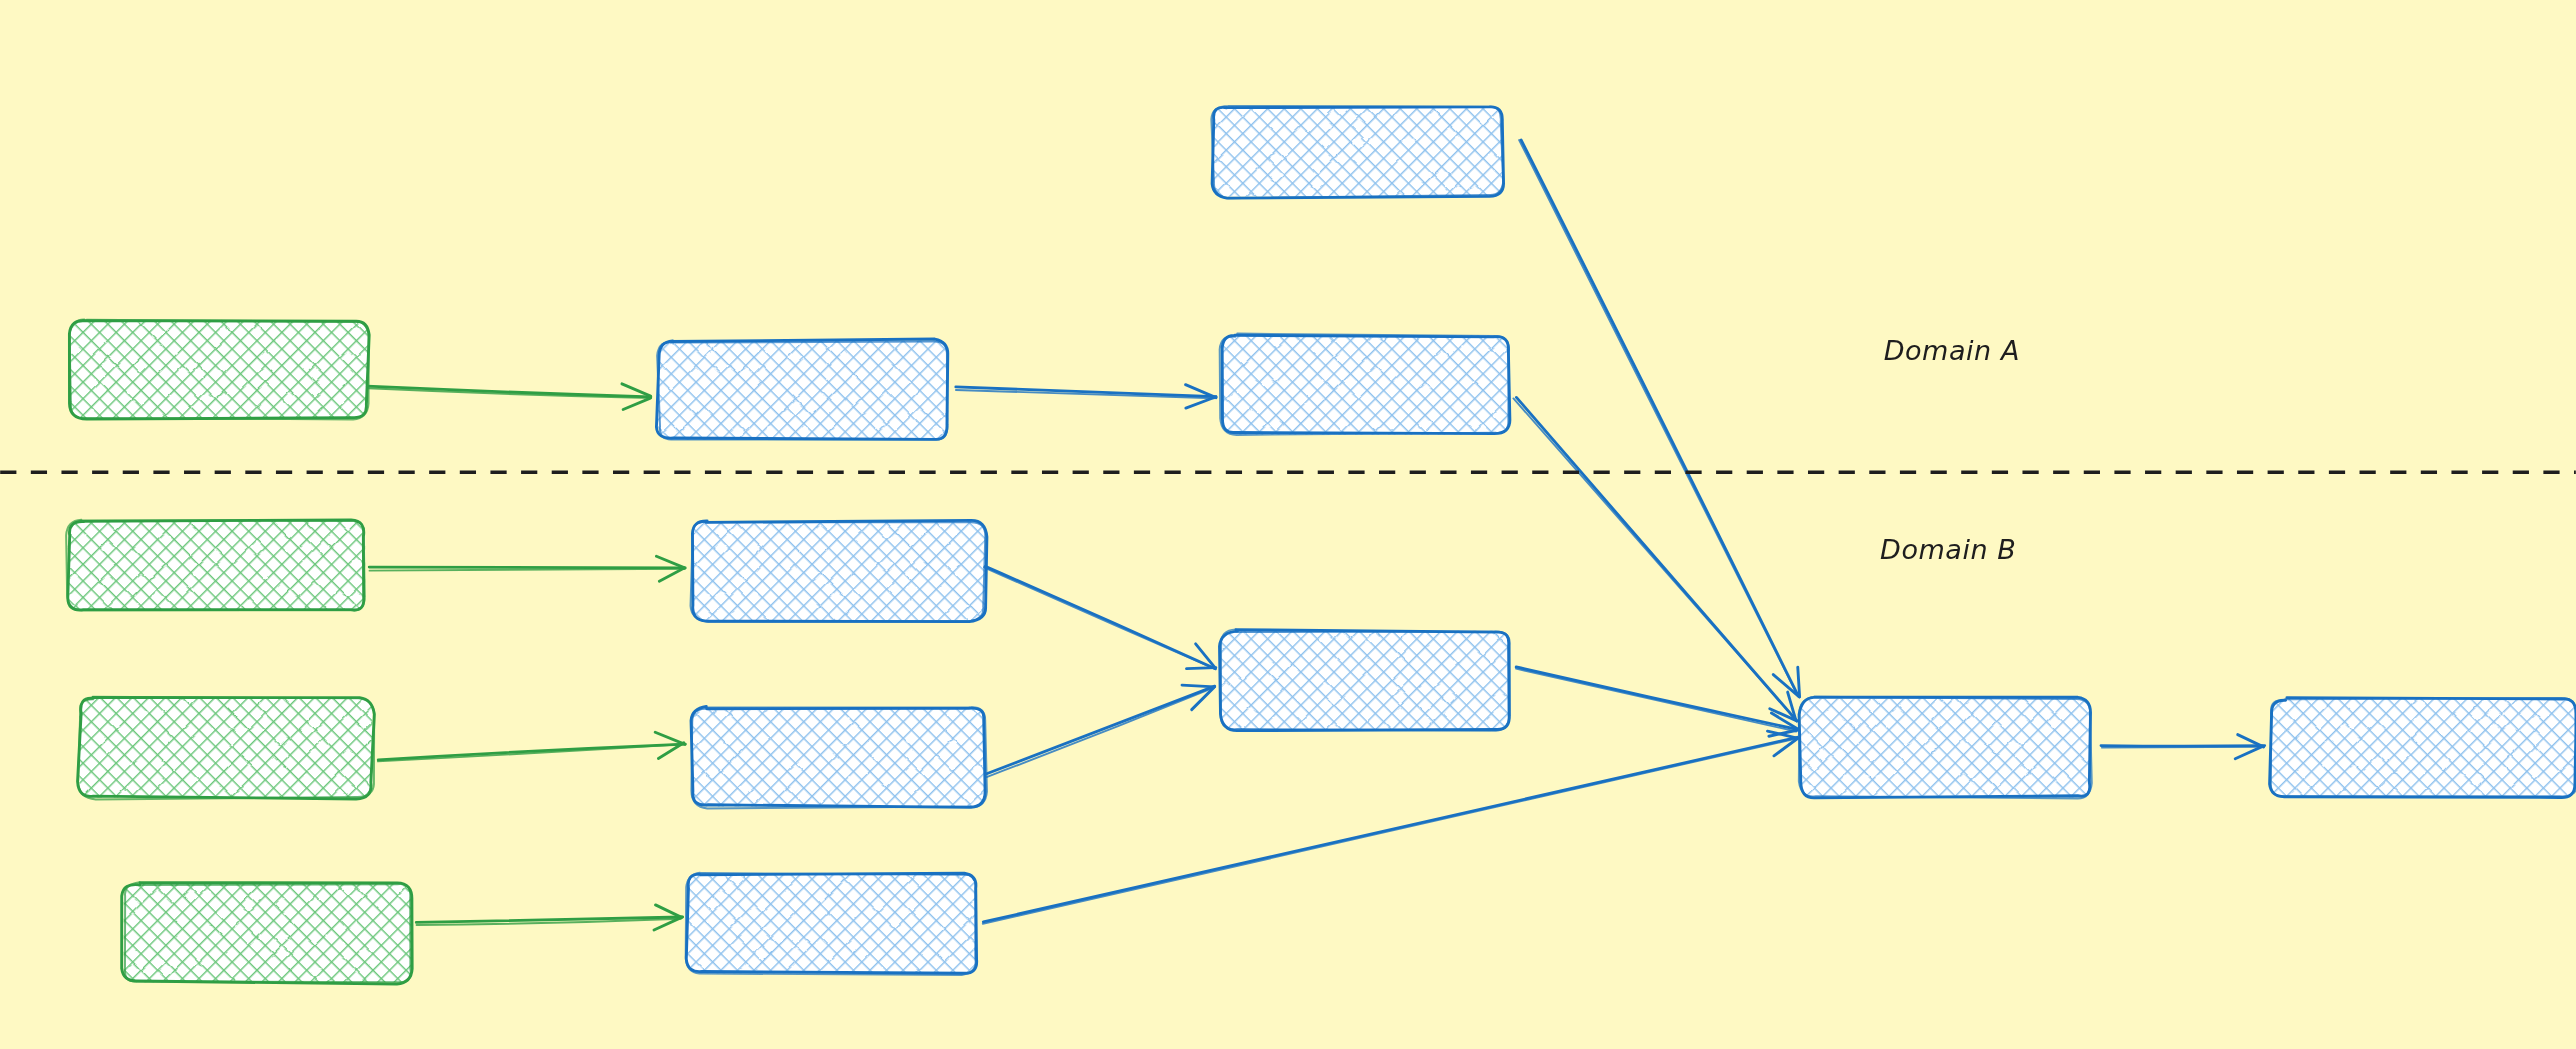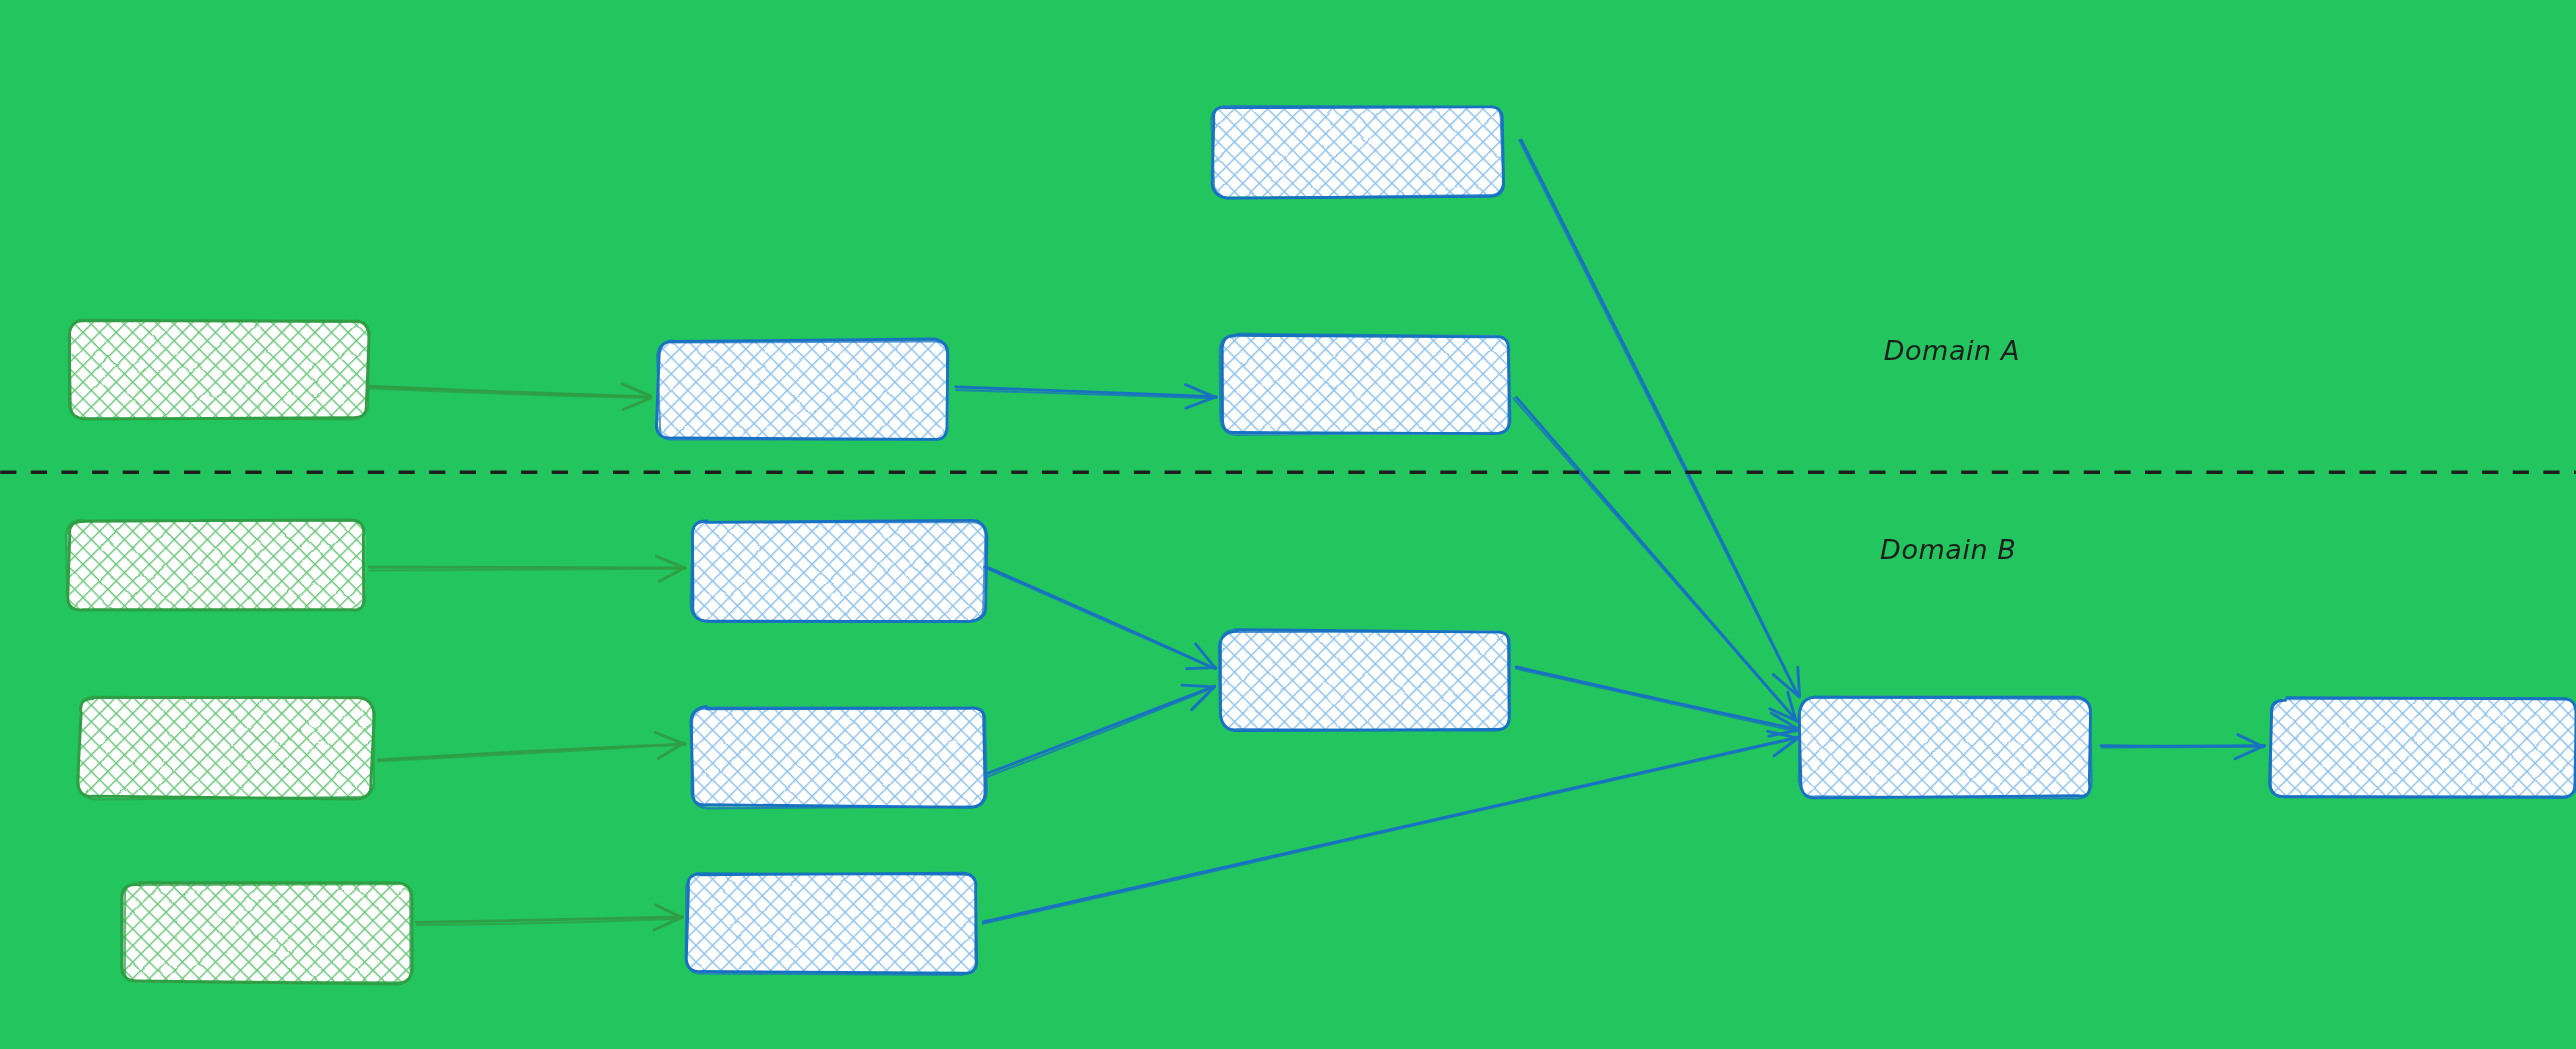--- a/index.html
+++ b/index.html
@@ -8,21 +8,21 @@
     padding: 0;
     background: #ffffff;
   }
   body {
     font-family: "Liberation Sans", sans-serif;
   }
   #canvas-root {
     position: relative;
     width: 2576px;
     height: 1049px;
-    background: #22c55e;
+    background: #fef9c3;
     overflow: hidden;
     text-align: right;
   }
   #diagram-svg {
     display: block;
     width: 2576px;
     height: 1049px;
   }
   .domain-label {
     font-family: "DejaVu Sans", "Liberation Sans", sans-serif;

